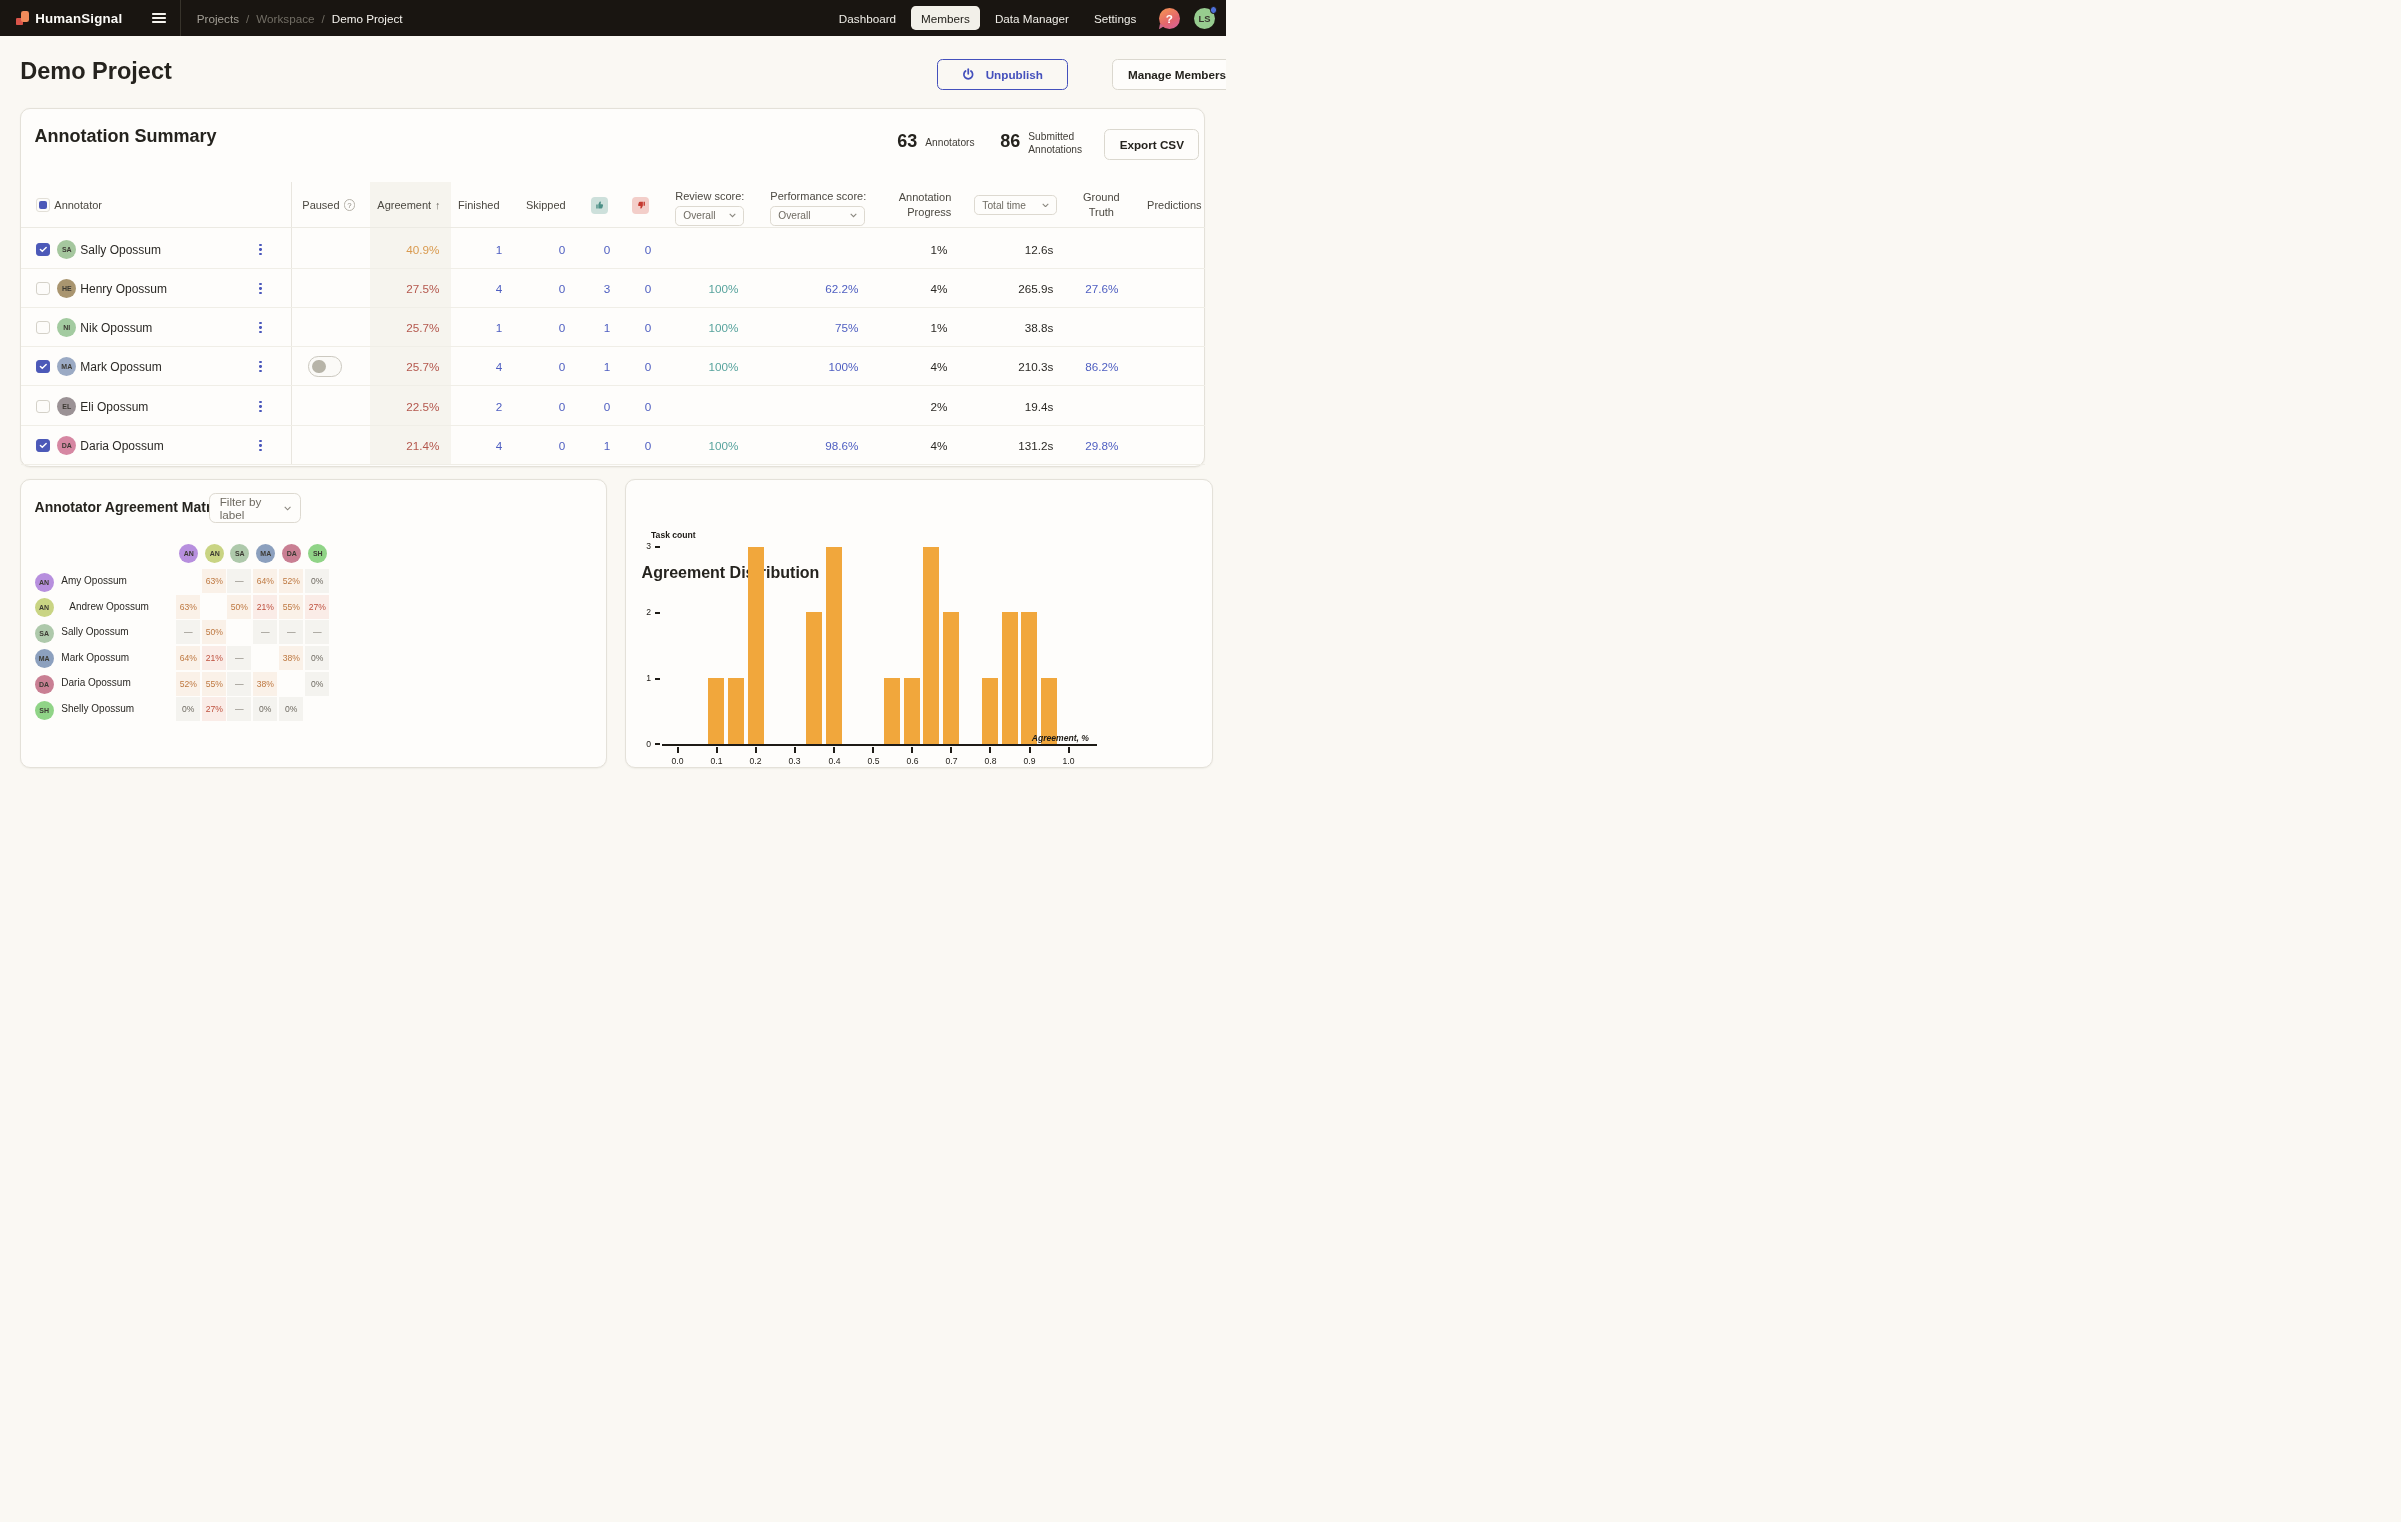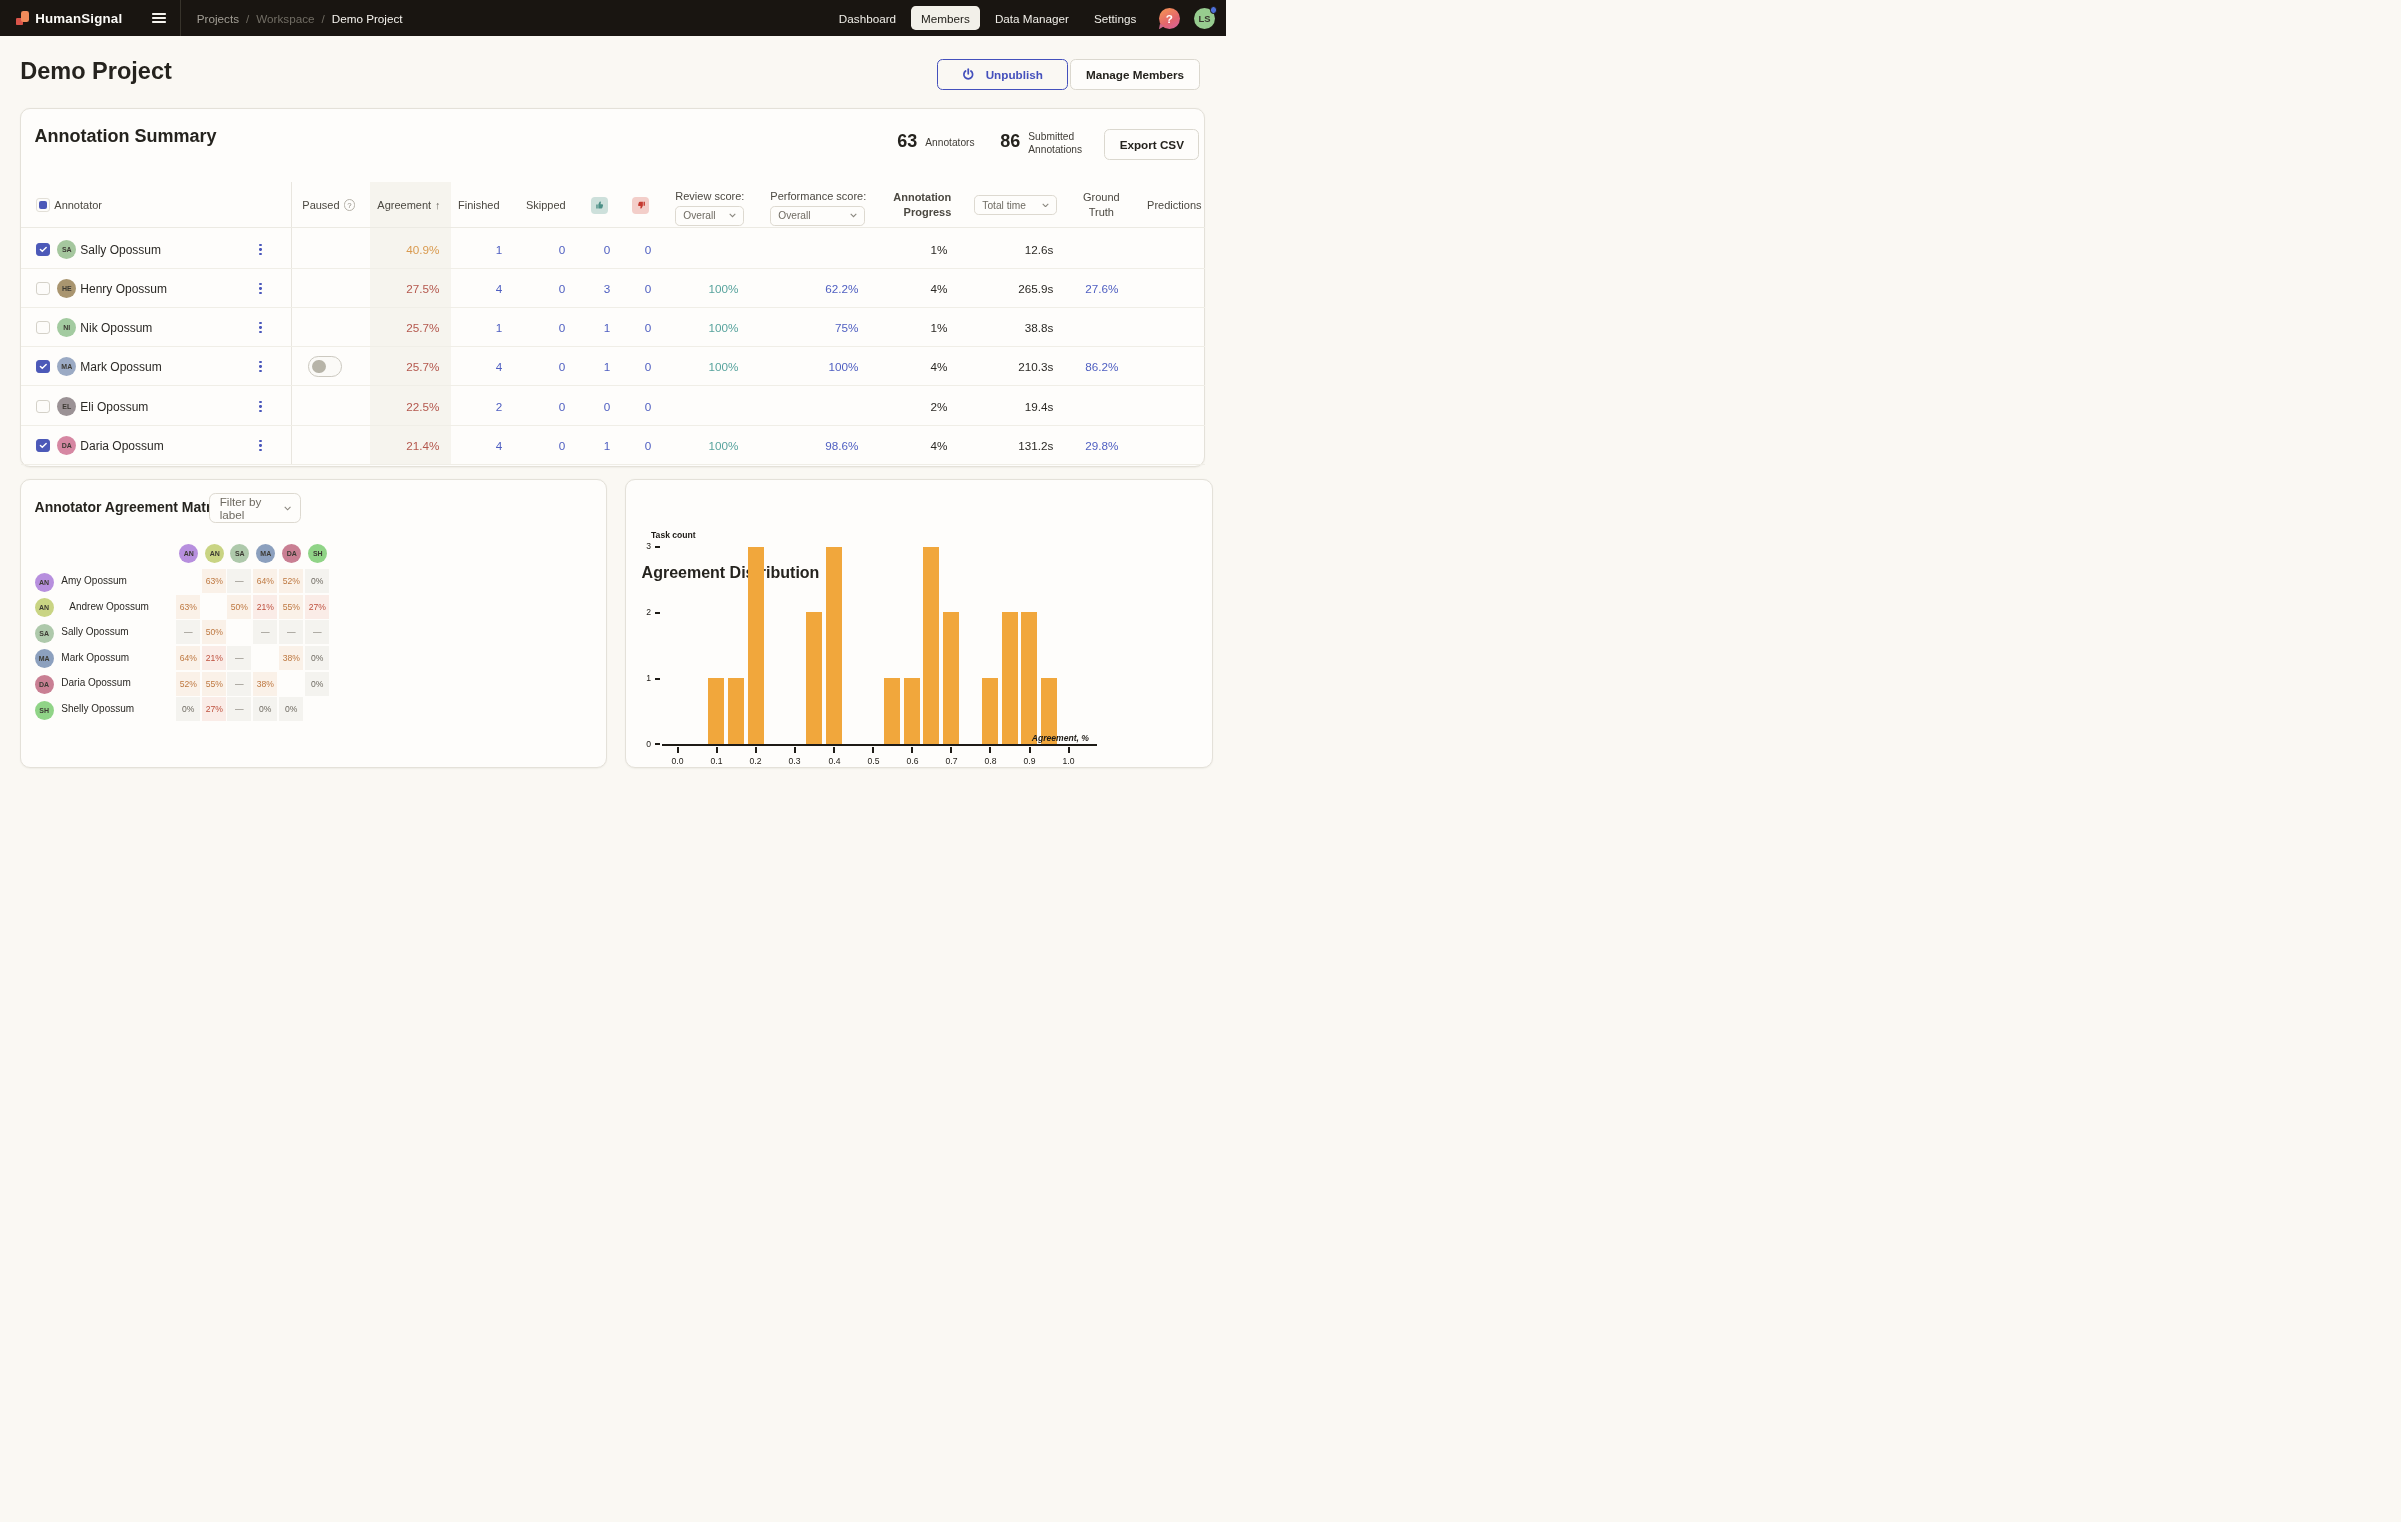--- a/index.html
+++ b/index.html
@@ -33,21 +33,21 @@
   .avatar-ls { position:relative; width:21px; height:21px; margin-left:9.4px; border-radius:50%; background:#97CC8F;
                color:#37352E; font-weight:700; font-size:9.4px; display:flex; align-items:center; justify-content:center; cursor:pointer; }
   .avatar-ls .dot { position:absolute; top:-1.6px; right:-2.3px; width:7.8px; height:7.8px; border-radius:50%;
                background:#4D6FD8; border:1.6px solid #191511; }
   
   .page-title { position:absolute; left:20.3px; top:58px; font-size:23.5px; font-weight:700; color:#25231E; }
   .btn { display:flex; align-items:center; justify-content:center; gap:11px; border-radius:5.5px; font-size:11.7px;
          font-weight:700; cursor:pointer; background:#FEFDFB; border:0.8px solid #DBD8CF; color:#25231E; }
   .btn-unpublish { position:absolute; left:937px; top:59px; width:131px; height:30.5px;
          border:1.2px solid #4450BC; color:#4450BC; background:transparent; }
-  .btn-manage { position:absolute; left:1070px; top:59px; width:130px; height:30.5px; }
+  .btn-manage { position:absolute; left:1112px; top:59px; width:130px; height:30.5px; }
   
   .card { position:absolute; background:#FEFDFB; border:0.8px solid #E4E1D9; border-radius:10px;
           box-shadow:0 0.8px 1.6px rgba(40,35,20,.05); }
   .card-table  { left:20.3px; top:108px; width:1185px; height:359px; }
   .card-matrix { left:20.3px; top:479px; width:587px; height:289px; }
   .card-chart  { left:625px; top:479px; width:588px; height:289px; }
   .card h2 { position:absolute; font-weight:700; color:#25231E; }
   
   .as-title { left:13.3px; top:17px; font-size:18px; }
   .stat-num { position:absolute; top:22px; font-size:18px; font-weight:700; }
@@ -207,21 +207,21 @@
           <path d="M1 1l4 4 4-4" stroke="#8A867E" stroke-width="1.5" fill="none"></path>
         </svg>
     </div>
     <div class="hcell" style="left:749px; top:6.3px; height:15.6px;">Performance score:</div>
     <div class="mini-select" style="position:absolute; left:749px; top:24px; width:95px; height:19.5px;">
       <span>Overall</span>
       <svg width="7" height="4.7" viewBox="0 0 10 6">
           <path d="M1 1l4 4 4-4" stroke="#8A867E" stroke-width="1.5" fill="none"></path>
         </svg>
     </div>
-    <div class="hcell right" style="left:863px; width:67px; top:0; height:46px; line-height:1.4;font-weight:bold;">Annotation Progress</div>
+    <div class="hcell right" style="left:863px; width:67px; top:0; height:46px; line-height:1.4;">Annotation Progress</div>
     <div class="mini-select" style="position:absolute; left:953px; top:13.3px; width:83px; height:19.5px;">
       <span>Total time</span>
       <svg width="7" height="4.7" viewBox="0 0 10 6">
           <path d="M1 1l4 4 4-4" stroke="#8A867E" stroke-width="1.5" fill="none"></path>
         </svg>
     </div>
     <div class="hcell center" style="left:1051px; width:58px; top:0; height:46px; line-height:1.4;">Ground Truth</div>
     <div class="hcell center" style="left:1124px; width:58px; top:0; height:46px;">Predictions</div>
   </div>
 

